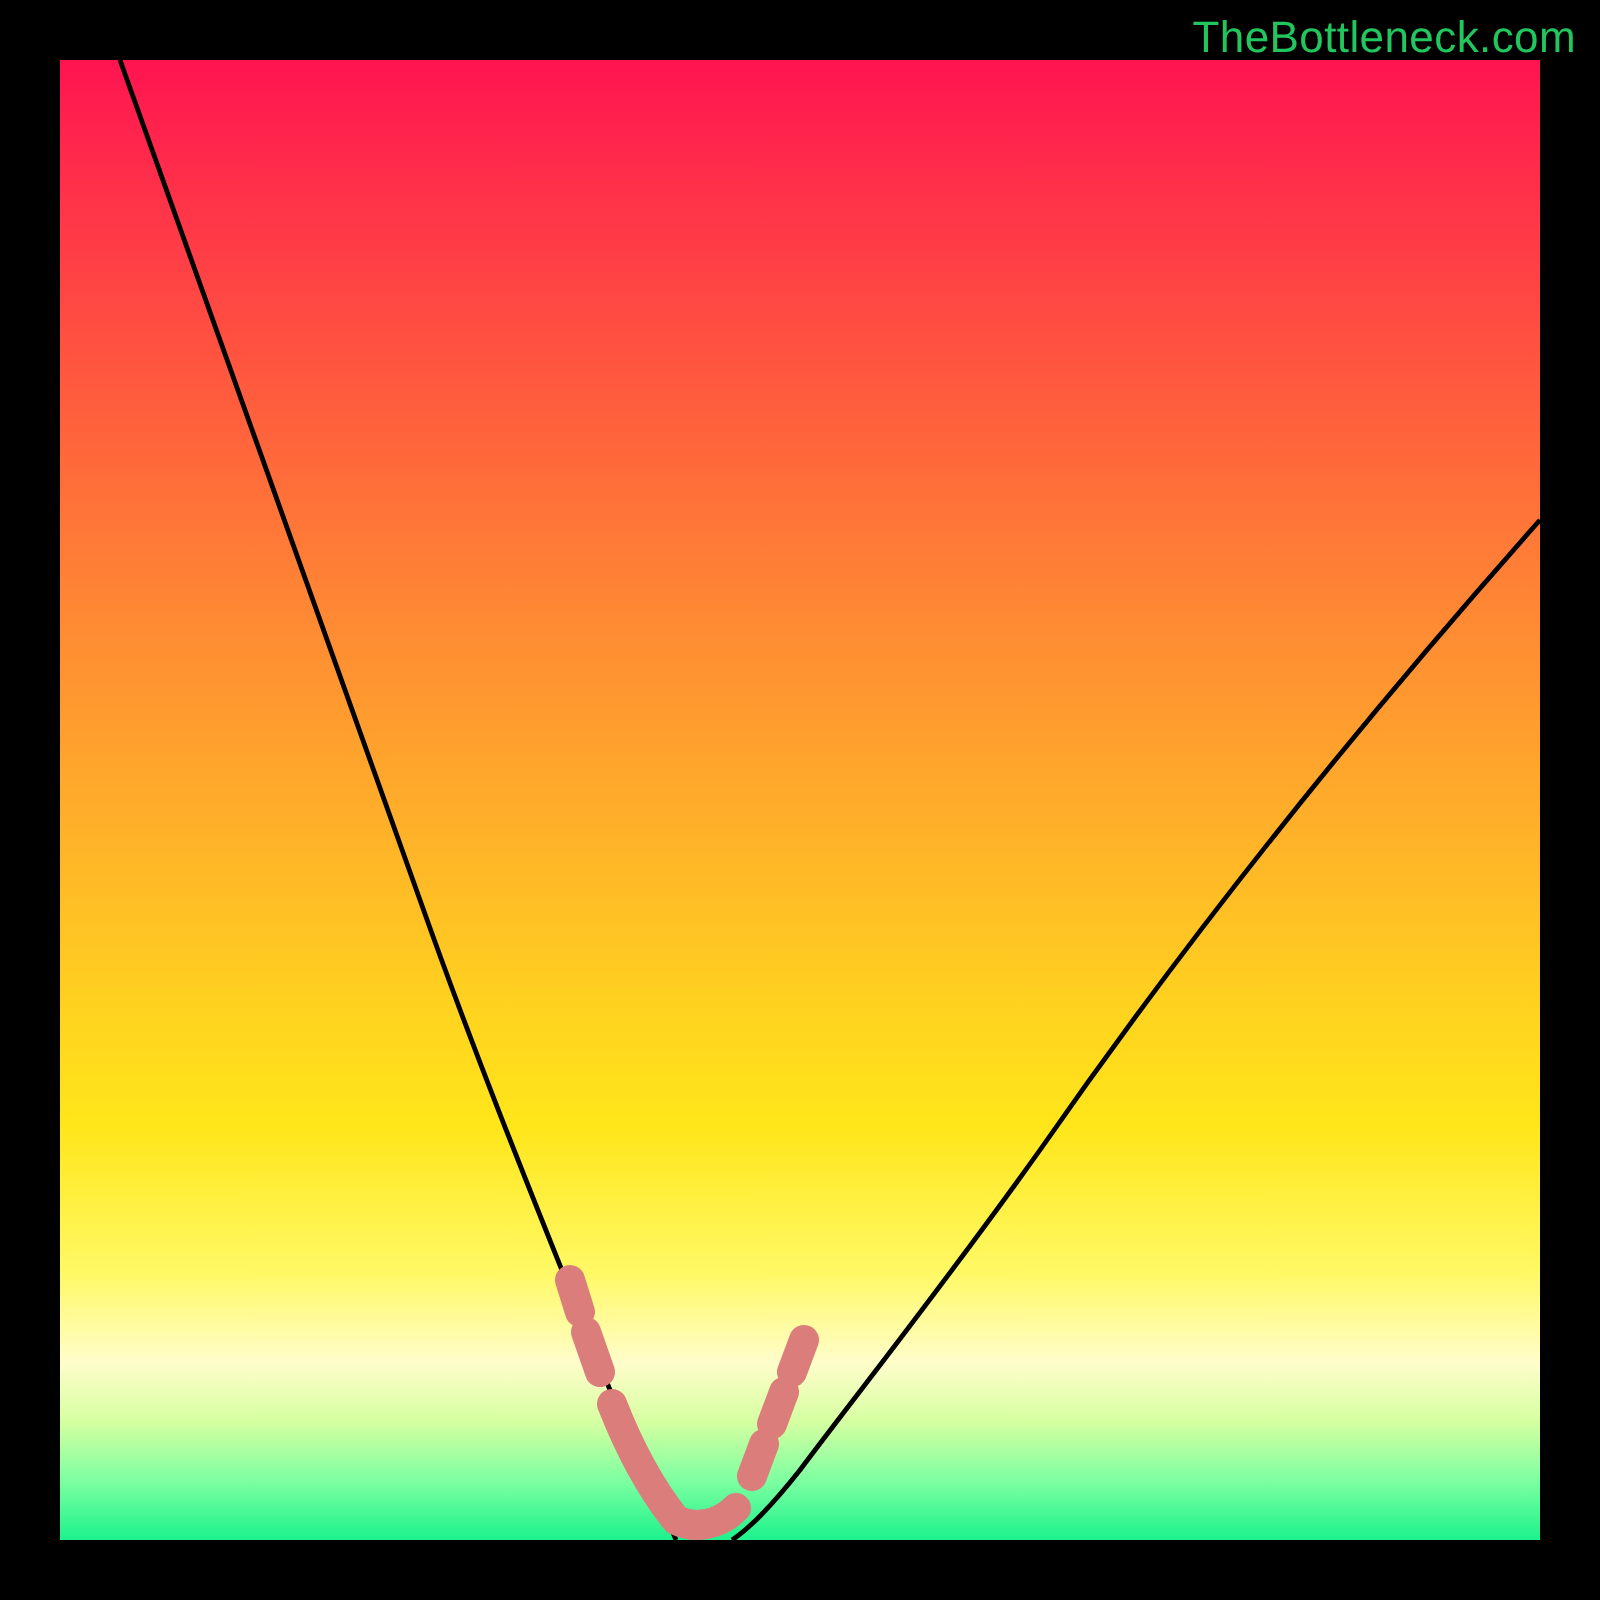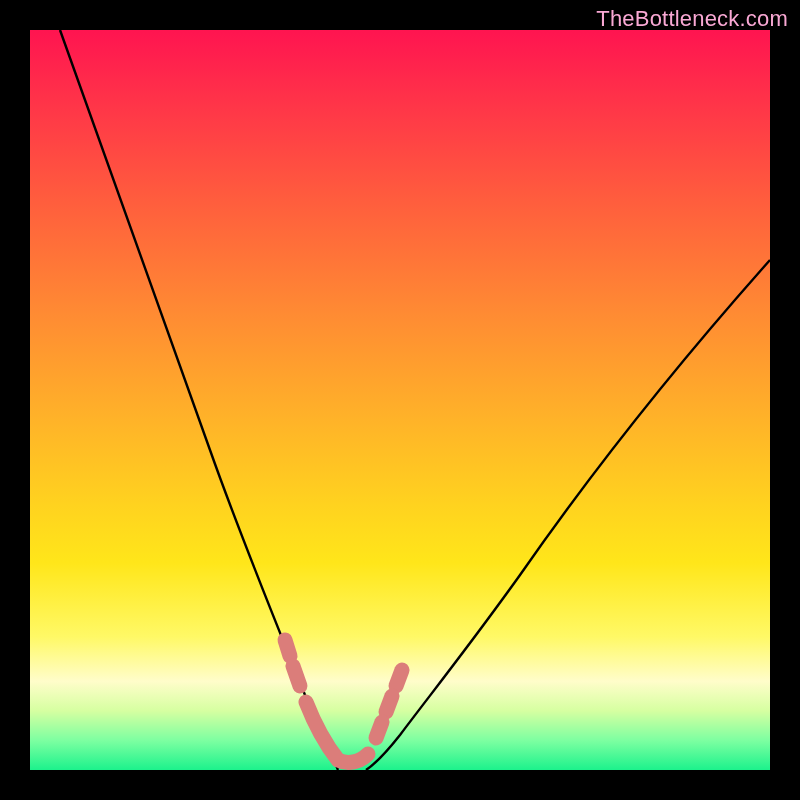--- a/index.html
+++ b/index.html
@@ -30,21 +30,21 @@
       #fffdca 88%,
       #d6ffa1 92%,
       #7dffa1 96%,
       #1cf28c 100%
     );
   }
   .watermark {
     position: absolute;
     top: 6px;
     right: 12px;
-    color: #f9a8d4;
+    color: #22c55e;
     font-size: 22px;
     letter-spacing: 0.2px;
     font-weight: 500;
     z-index: 10;
   }
   svg.overlay {
     position: absolute;
     left: 0;
     top: 0;
     width: 740px;

